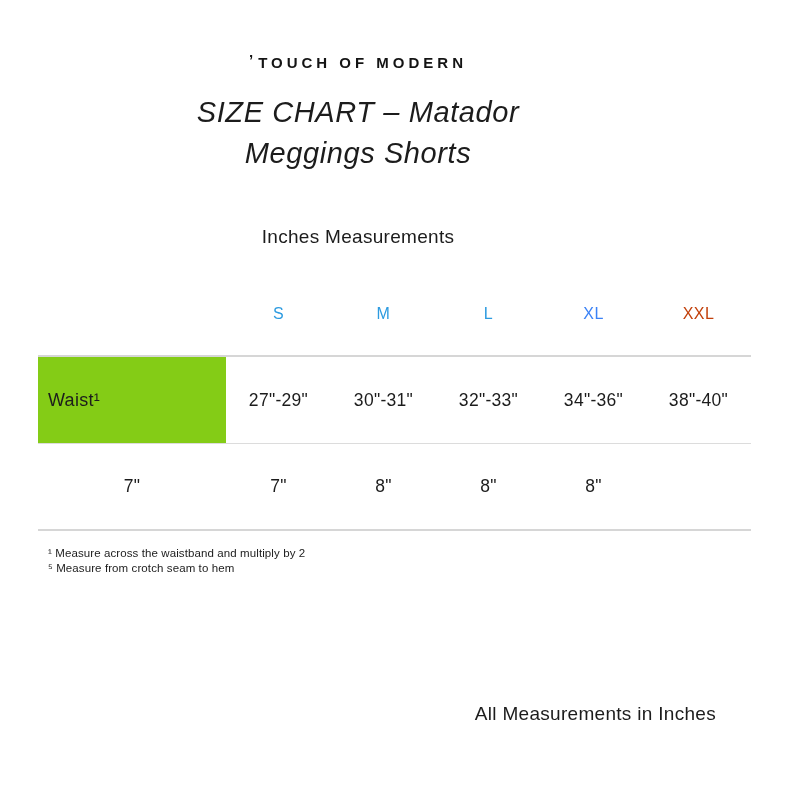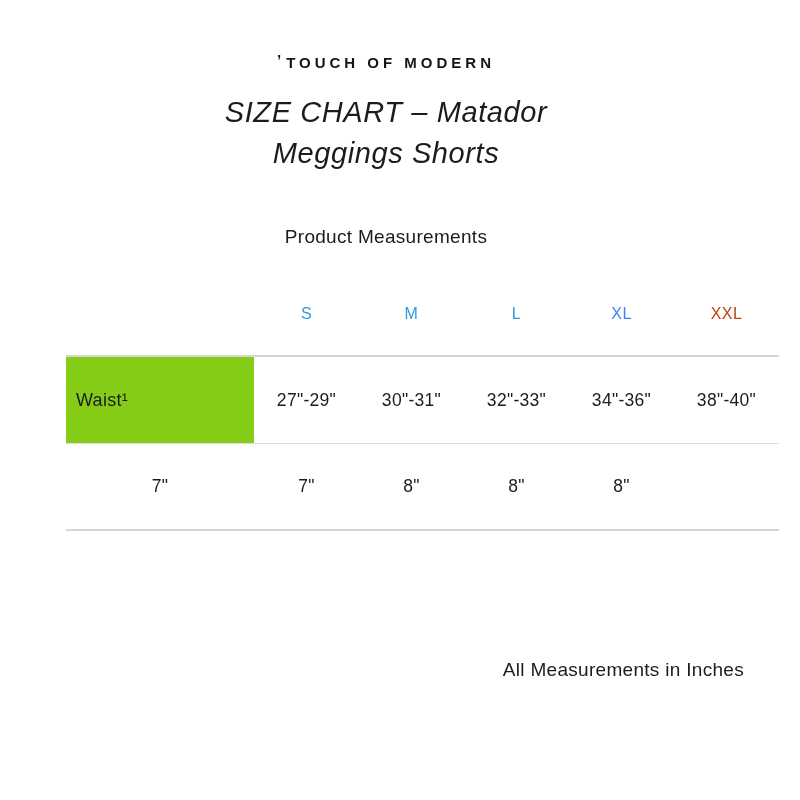--- a/index.html
+++ b/index.html
@@ -3,21 +3,21 @@
 <meta charset="utf-8">
 <style>
   * { margin: 0; padding: 0; box-sizing: border-box; }
   html, body { background: #ffffff; }
   body {
     width: 800px; height: 800px;
     font-family: "Liberation Sans", "DejaVu Sans", sans-serif;
     color: #1f1f1f;
     overflow: hidden;
   }
-  .page { width: 716px; height: 800px; position: relative; margin-left: 28px; }
+  .page { width: 716px; height: 800px; position: relative; }
 
   
   .brand { text-align: center; padding-top: 54px; }
   .logo {
     display: inline-block;
     font-size: 15px;
     font-weight: 700;
     letter-spacing: 4px;
     color: #141414;
     white-space: nowrap;
@@ -117,21 +117,21 @@
 
   <header class="brand">
     <span class="logo"><span class="logo-mark">’</span><span>TOUCH OF MODERN</span></span>
   </header>
 
   <h1 class="title">
     <span class="title-line">SIZE CHART – Matador</span>
     <span class="title-line">Meggings Shorts</span>
   </h1>
 
-  <h2 class="subtitle">Product Measurements</h2>
+  <h2 class="subtitle">Inches Measurements</h2>
 
   <div class="size-table">
 
     <div class="grid-row size-header-row">
       <div class="label-spacer"></div>
       <div class="size-cell" style="color: rgb(45, 155, 224);">S</div>
       <div class="size-cell" style="color: rgb(45, 155, 224);">M</div>
       <div class="size-cell" style="color: rgb(45, 155, 224);">L</div>
       <div class="size-cell" style="color: #3b82f6;">XL</div>
       <div class="size-cell" style="color: #c2410c;">XXL</div>
@@ -152,16 +152,20 @@
         <div class="value-cell">7"</div>
         <div class="value-cell">7"</div>
         <div class="value-cell">8"</div>
         <div class="value-cell">8"</div>
         <div class="value-cell">8"</div>
       </div>
 
     </div>
   </div>
 
+  <div class="footnotes">
+    <div class="footnote">¹ Measure across the waistband and multiply by 2</div>
+    <div class="footnote">⁵ Measure from crotch seam to hem</div>
+  </div>
 
   <div class="footer-note">All Measurements in Inches</div>
 
 </div>
 
 </body></html>

